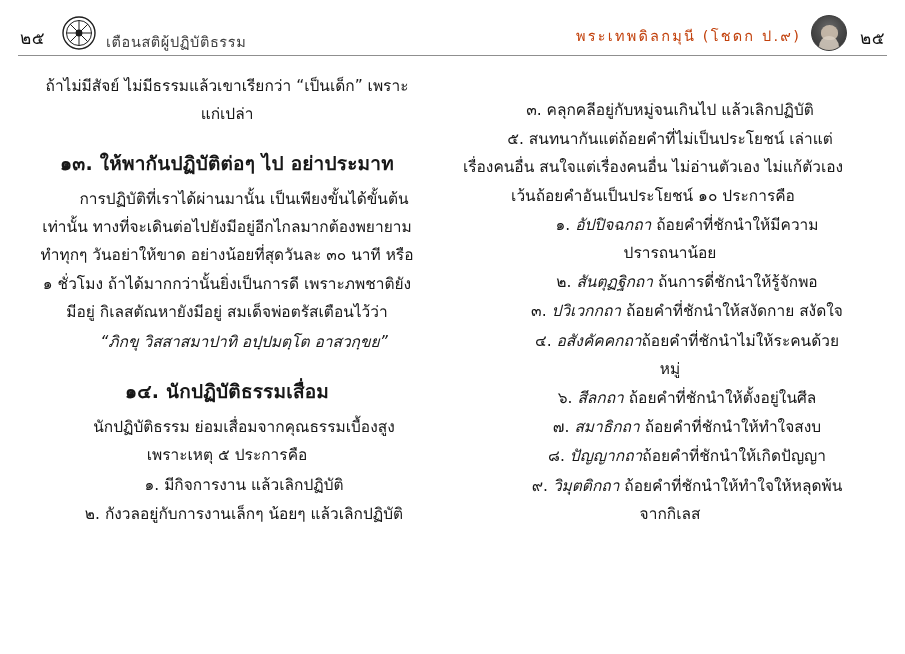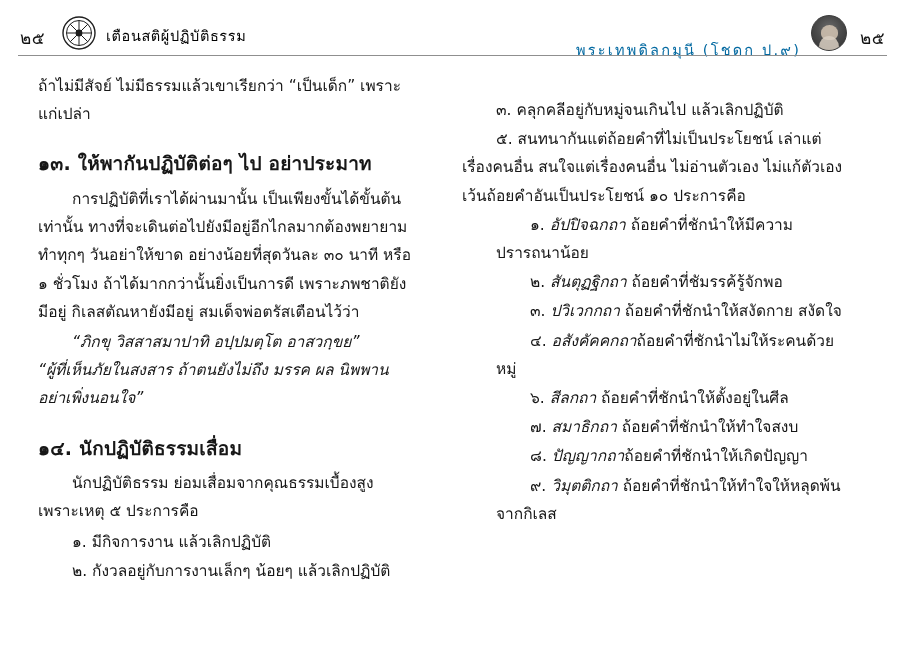--- a/index.html
+++ b/index.html
@@ -49,33 +49,33 @@
     left: 44px;
     top: 2px;
     width: 34px;
     height: 34px;
   }
   .dharma-wheel svg { display: block; }
 
   .header-title-left {
     position: absolute;
     left: 88px;
+    top: 16px;
+    font-size: 14.5px;
+    letter-spacing: 0.6px;
+    color: #404040;
+    text-align: center;
+  }
+  .header-title-right {
+    position: absolute;
+    right: 86px;
     top: 10px;
     font-size: 14.5px;
-    letter-spacing: 0.6px;
-    color: #000000;
-    text-align: center;
-  }
-  .header-title-right {
-    position: absolute;
-    right: 86px;
-    top: 24px;
-    font-size: 14.5px;
     letter-spacing: 2.2px;
-    color: #0369a1;
+    color: #c2410c;
     white-space: nowrap;
   }
   .author-badge {
     position: absolute;
     right: 40px;
     top: 1px;
     width: 36px;
     height: 36px;
     border-radius: 50%;
     overflow: hidden;
@@ -107,20 +107,21 @@
 
   
   .columns {
     position: absolute;
     top: 72px;
     left: 38px;
     right: 38px;
     bottom: 24px;
     display: flex;
     gap: 46px;
+    text-align: center;
   }
   .col {
     width: 378px;
     font-size: 15.5px;
     line-height: 1.82;
     color: #171717;
   }
   .col.right { width: 382px; margin-top: 24px; }
 
   p { margin: 0 0 0 0; }
@@ -187,43 +188,40 @@
   <div class="columns">
 
     <div class="col left">
 
       <p class="para">ถ้าไม่มีสัจย์ ไม่มีธรรมแล้วเขาเรียกว่า “เป็นเด็ก” เพราะแก่เปล่า</p>
 
       <h2 class="heading">๑๓. ให้พากันปฏิบัติต่อๆ ไป อย่าประมาท</h2>
       <p class="para indent">การปฏิบัติที่เราได้ผ่านมานั้น เป็นเพียงขั้นได้ขั้นต้นเท่านั้น ทางที่จะเดินต่อไปยังมีอยู่อีกไกลมากต้องพยายามทำทุกๆ วันอย่าให้ขาด อย่างน้อยที่สุดวันละ ๓๐ นาที หรือ ๑ ชั่วโมง ถ้าได้มากกว่านั้นยิ่งเป็นการดี เพราะภพชาติยังมีอยู่  กิเลสตัณหายังมีอยู่  สมเด็จพ่อตรัสเตือนไว้ว่า</p>
 
       <p class="quote">“ภิกขุ วิสสาสมาปาทิ อปฺปมตฺโต อาสวกฺขย”</p>
-      <p class="quote">
-          <span class="cont">“ผู้ที่เห็นภัยในสงสาร ถ้าตนยังไม่ถึง มรรค ผล นิพพาน อย่าเพิ่งนอนใจ”</span>
-        </p>
 
       <h2 class="heading">๑๔. นักปฏิบัติธรรมเสื่อม</h2>
       <p class="para indent">นักปฏิบัติธรรม ย่อมเสื่อมจากคุณธรรมเบื้องสูง เพราะเหตุ ๕ ประการคือ</p>
 
       <p class="list-item">๑. มีกิจการงาน แล้วเลิกปฏิบัติ</p>
       <p class="list-item">๒. กังวลอยู่กับการงานเล็กๆ น้อยๆ  แล้วเลิกปฏิบัติ</p>
     </div>
 
     <div class="col right">
 
       <p class="list-item">๓. คลุกคลีอยู่กับหมู่จนเกินไป แล้วเลิกปฏิบัติ</p>
       <p class="list-item">๕. สนทนากันแต่ถ้อยคำที่ไม่เป็นประโยชน์ เล่าแต่เรื่องคนอื่น สนใจแต่เรื่องคนอื่น ไม่อ่านตัวเอง ไม่แก้ตัวเอง เว้นถ้อยคำอันเป็นประโยชน์ ๑๐ ประการคือ</p>
 
       <p class="sub-item">
         <span>๑.</span>
         <span class="em-word">อัปปิจฉกถา</span><span> ถ้อยคำที่ชักนำให้มีความปรารถนาน้อย</span>
       </p>
       <p class="sub-item">
         <span>๒.</span>
-        <span class="em-word">สันตุฏฐิกถา</span><span> ถ้อยคำที่ชัมรรค้รู้จักพอ</span>
+        <span class="em-word">สันตุฏฐิกถา</span><span> ถ้นการดี่ชักนำให้รู้จักพอ</span>
       </p>
       <p class="sub-item">
         <span>๓.</span>
         <span class="em-word">ปวิเวกกถา</span><span> ถ้อยคำที่ชักนำให้สงัดกาย สงัดใจ</span>
       </p>
       <p class="sub-item">
         <span>๔.</span>
         <span class="em-word">อสังคัคคกถา</span><span>ถ้อยคำที่ชักนำไม่ให้ระคนด้วยหมู่</span>
       </p>
       <p class="sub-item">

